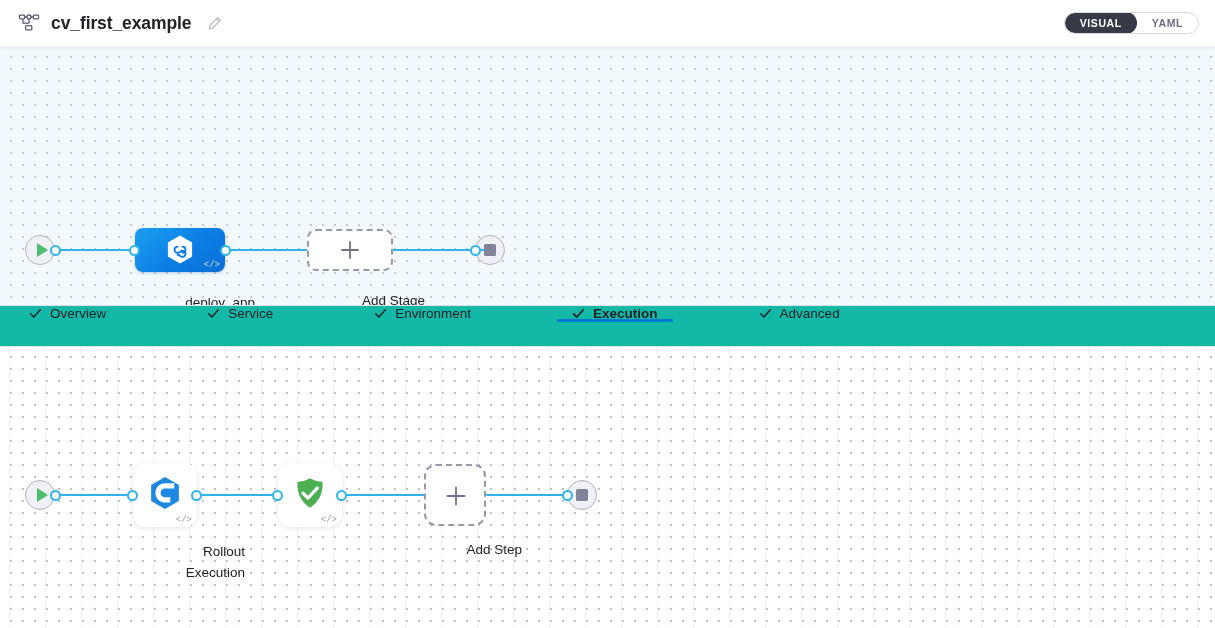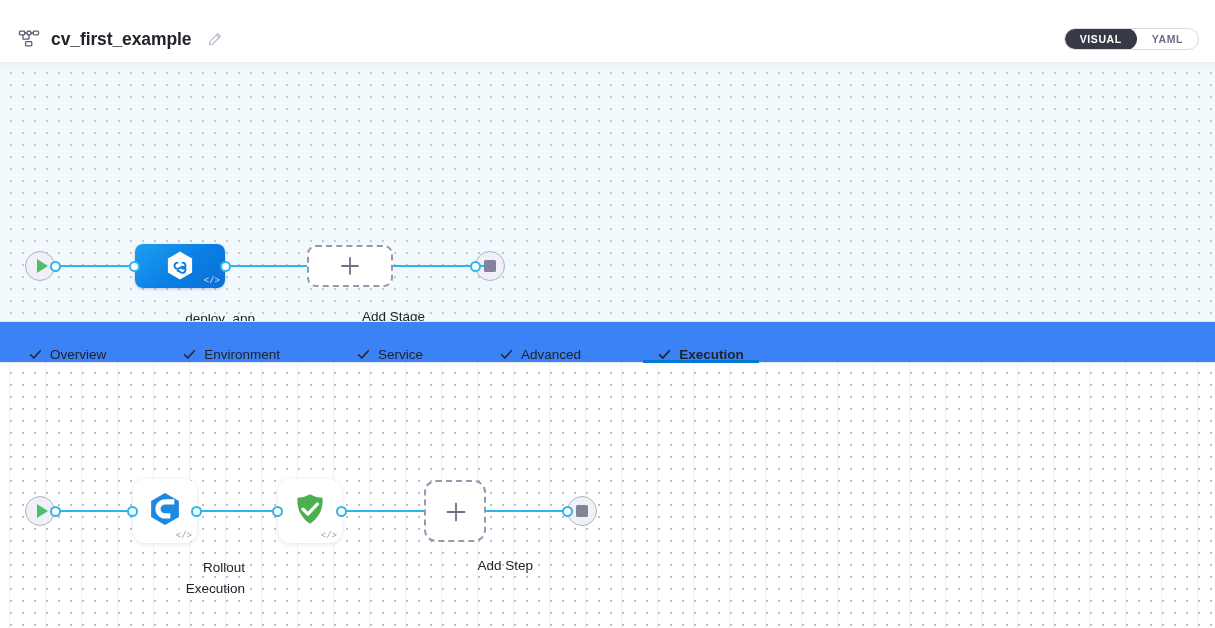--- a/index.html
+++ b/index.html
@@ -25,21 +25,20 @@
     position: relative;
     height: 47px;
     flex: 0 0 47px;
     background: #ffffff;
     display: flex;
     align-items: center;
     padding: 0 16px 0 18px;
     border-bottom: 1px solid #ececf1;
     box-shadow: 0 2px 4px rgba(40,41,61,0.04);
     z-index: 20;
-    margin-top: 16px;
   }
   .header-left {
     display: flex;
     align-items: center;
     gap: 11px;
   }
   .pipeline-glyph { width: 22px; height: 22px; display: block; }
   .pipeline-title {
     font-size: 17.5px;
     font-weight: bold;
@@ -98,28 +97,29 @@
       linear-gradient(to right, #eaf4fb 1px, transparent 1px),
       radial-gradient(circle, #b9bfcd 0.9px, transparent 1px);
     background-size: 36px 100%, 12px 12px;
     background-position: 9px 0, 5px 4px;
   }
 
   
   .tabbar {
     flex: 0 0 42px;
     height: 42px;
-    background: #3b82f6;
-    display: flex;
-    align-items: flex-end;
+    background: #14b8a6;
+    display: flex;
+    align-items: flex-start;
     padding-left: 14px;
     border-top: 1px solid #e4e4ed;
     border-bottom: 1px solid #e4e4ed;
     position: relative;
     z-index: 10;
+    gap: 24px;
   }
   .tab {
     display: flex;
     align-items: center;
     gap: 8px;
     padding: 0 15px;
     margin-right: 47px;
     font-size: 13.5px;
     color: #22222a;
     cursor: pointer;
@@ -334,45 +334,45 @@
         </svg>
       </span>
       <span>Overview</span>
     </div>
     <div class="tab">
       <span class="check">
         <svg viewBox="0 0 14 14" width="13" height="13">
           <path d="M1.8 7.3l3.4 3.5L12.2 3" fill="none" stroke="#22222a" stroke-width="1.6" stroke-linecap="round" stroke-linejoin="round"></path>
         </svg>
       </span>
-      <span>Environment</span>
+      <span>Service</span>
     </div>
     <div class="tab">
       <span class="check">
         <svg viewBox="0 0 14 14" width="13" height="13">
           <path d="M1.8 7.3l3.4 3.5L12.2 3" fill="none" stroke="#22222a" stroke-width="1.6" stroke-linecap="round" stroke-linejoin="round"></path>
         </svg>
       </span>
-      <span>Service</span>
+      <span>Environment</span>
+    </div>
+    <div class="tab active">
+      <span class="check">
+        <svg viewBox="0 0 14 14" width="13" height="13">
+          <path d="M1.8 7.3l3.4 3.5L12.2 3" fill="none" stroke="#22222a" stroke-width="1.9" stroke-linecap="round" stroke-linejoin="round"></path>
+        </svg>
+      </span>
+      <span>Execution</span>
     </div>
     <div class="tab">
       <span class="check">
         <svg viewBox="0 0 14 14" width="13" height="13">
           <path d="M1.8 7.3l3.4 3.5L12.2 3" fill="none" stroke="#22222a" stroke-width="1.6" stroke-linecap="round" stroke-linejoin="round"></path>
         </svg>
       </span>
       <span>Advanced</span>
-    </div>
-    <div class="tab active">
-      <span class="check">
-        <svg viewBox="0 0 14 14" width="13" height="13">
-          <path d="M1.8 7.3l3.4 3.5L12.2 3" fill="none" stroke="#22222a" stroke-width="1.9" stroke-linecap="round" stroke-linejoin="round"></path>
-        </svg>
-      </span>
-      <span>Execution</span>
     </div>
   </div>
 
   <div class="canvas canvas-bottom">
 
     <div class="edge" style="left:52px; top:147px; width:90px;"></div>
     <div class="edge" style="left:190px; top:147px; width:94px;"></div>
     <div class="edge" style="left:335px; top:147px; width:92px;"></div>
     <div class="edge" style="left:483px; top:147px; width:86px;"></div>
 
@@ -417,21 +417,21 @@
       <span class="port" style="left:58px; top:26.5px;"></span>
     </div>
 
     <div class="node add-node" style="left:424px; top:117px; width:62px; height:62px; border-radius:12px;">
       <span class="plus-glyph">
         <svg viewBox="0 0 24 24" width="24" height="24">
           <path d="M12 3.5v17M3.5 12h17" stroke="#6f7186" stroke-width="1.8" stroke-linecap="round"></path>
         </svg>
       </span>
     </div>
-    <div class="node-label" style="left:373px; top:192px; width:160px;">Add Step</div>
+    <div class="node-label" style="left:362px; top:192px; width:160px;">Add Step</div>
 
     <div class="node" style="left:567px; top:133px;">
       <div class="terminal">
         <span class="stop-sq"></span>
       </div>
       <span class="port" style="left:-5px; top:9.5px;"></span>
     </div>
   </div>
 
 </div>

